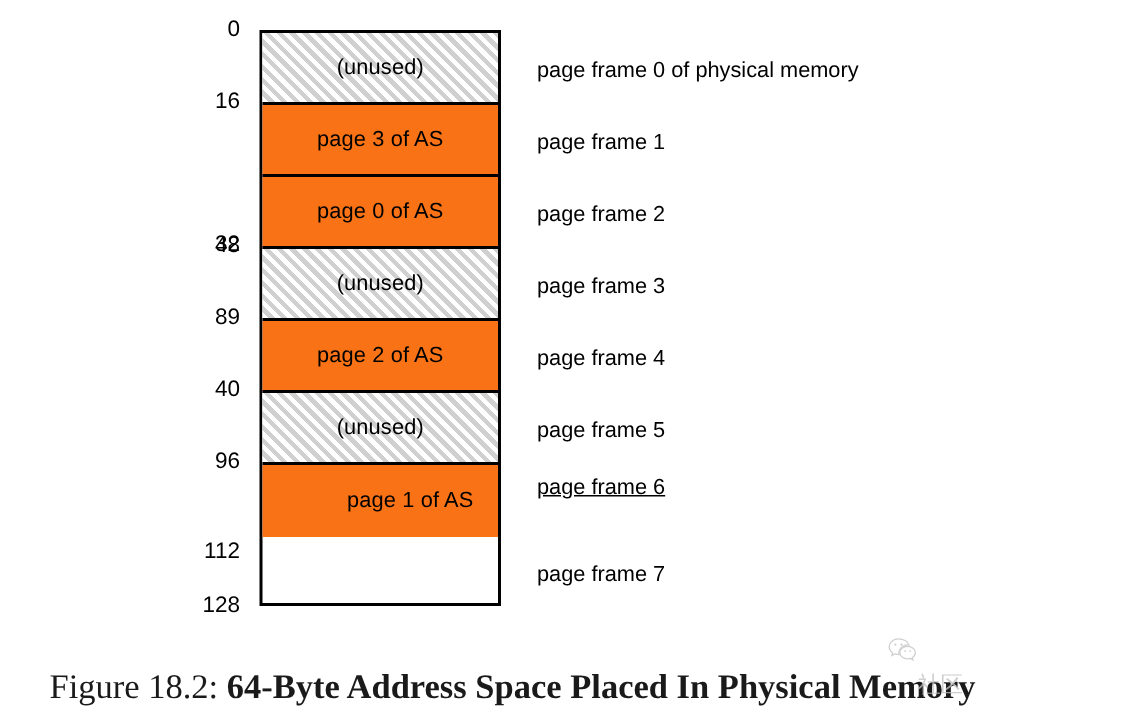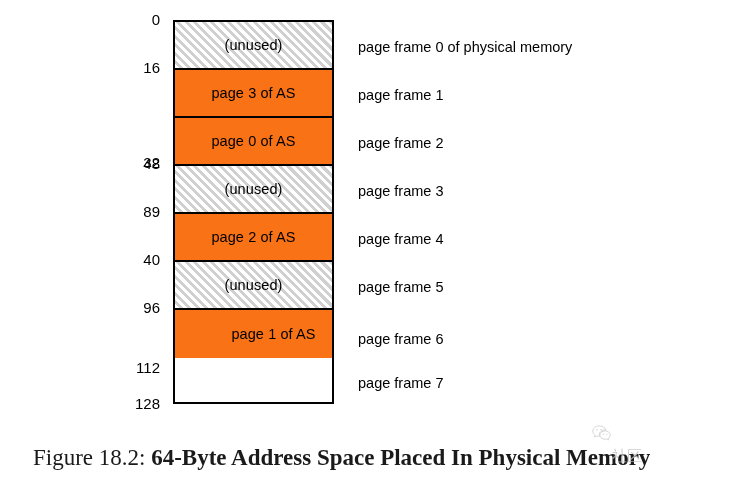--- a/index.html
+++ b/index.html
@@ -193,21 +193,21 @@
       <span class="frame-text">page 1 of AS</span>
     </div>
   </div>
 
   <div class="frame-label" style="top:40px;">page frame 0 of physical memory</div>
   <div class="frame-label" style="top:88px;">page frame 1</div>
   <div class="frame-label" style="top:136px;">page frame 2</div>
   <div class="frame-label" style="top:184px;">page frame 3</div>
   <div class="frame-label" style="top:232px;">page frame 4</div>
   <div class="frame-label" style="top:280px;">page frame 5</div>
-  <div class="frame-label" style="top:332px;">page frame 6</div>
+  <div class="frame-label" style="top:318px;text-decoration:underline;">page frame 6</div>
   <div class="frame-label" style="top:376px;">page frame 7</div>
 
 </div>
 
 <div id="figure-caption">
   <span class="cap-num">Figure 18.2:</span><span> </span><span class="cap-title">64-Byte Address Space Placed In Physical Memory</span>
 </div>
 
 <div id="watermark">
   <div id="wm-row">

